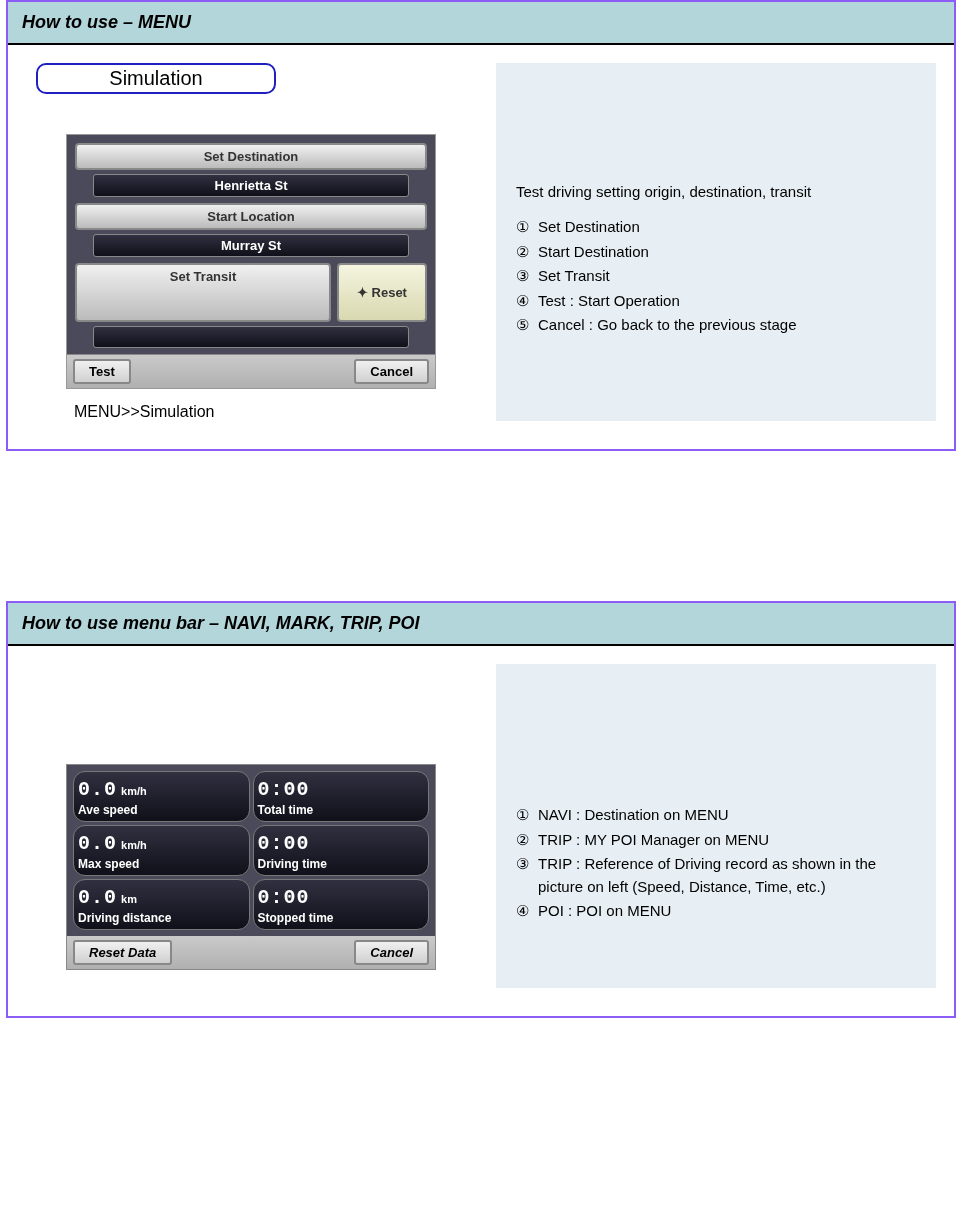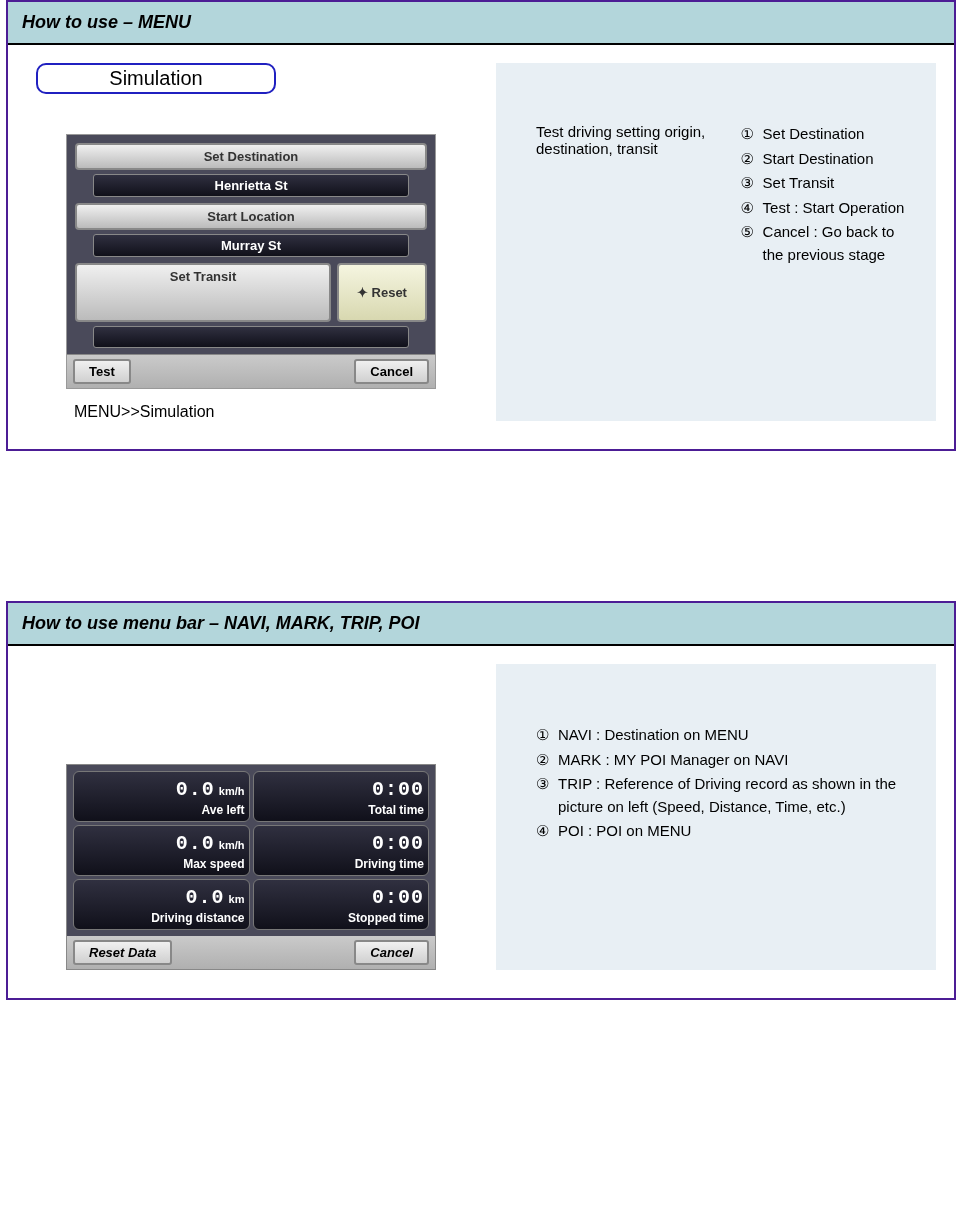--- a/index.html
+++ b/index.html
@@ -6,21 +6,21 @@
   body {
     margin: 0;
     padding: 0;
     background: #ffffff;
     font-family: Verdana, Tahoma, Arial, sans-serif;
     font-size: 15px;
     color: #000;
     width: 962px;
   }
   .section {
-    border: 2px solid #4c1d95;
+    border: 2px solid #8b5cf6;
     margin: 0 6px 150px 6px;
   }
   .section:last-of-type { margin-bottom: 40px; }
   .section-header {
     background: #b3d6db;
     border-bottom: 2px solid #000;
     padding: 10px 14px;
     font-weight: bold;
     font-style: italic;
     font-size: 18px;
@@ -34,22 +34,21 @@
     width: 440px;
     display: flex;
     flex-direction: column;
     align-items: flex-start;
   }
   .right-col {
     flex: 1;
     background: #e8eff4;
     padding: 60px 20px 63px 20px;
     display: flex;
-    flex-direction: row;
-    gap: 20px;
+    flex-direction: column;
   }
   .desc-line {
     margin-bottom: 16px;
   }
   .num-list {
     list-style: none;
     padding: 0;
     margin: 0;
   }
   .num-list li {
@@ -156,23 +155,23 @@
   .trip-grid {
     display: grid;
     grid-template-columns: 1fr 1fr;
     background: #4a4a5a;
     padding: 6px;
     gap: 3px;
   }
   .trip-cell {
     background: linear-gradient(#303040, #10101a);
     border: 1px solid #777;
-    border-radius: 6px;
+    border-radius: 12px;
     color: #fff;
-    text-align: right;
+    text-align: left;
     padding: 6px 4px 4px 4px;
   }
   .trip-cell .val {
     font-size: 20px;
     font-family: "Courier New", monospace;
     font-weight: bold;
     letter-spacing: 1px;
   }
   .trip-cell .unit {
     font-size: 11px;
@@ -251,21 +250,21 @@
 
 <div class="section">
   <div class="section-header">How to use menu bar – NAVI, MARK, TRIP, POI</div>
   <div class="section-body">
     <div class="left-col">
 
       <div class="trip-screen">
         <div class="trip-grid">
           <div class="trip-cell">
             <div><span class="val">0.0</span><span class="unit">km/h</span></div>
-            <div class="lbl">Ave left</div>
+            <div class="lbl">Ave speed</div>
           </div>
           <div class="trip-cell">
             <div><span class="val">0:00</span></div>
             <div class="lbl">Total time</div>
           </div>
           <div class="trip-cell">
             <div><span class="val">0.0</span><span class="unit">km/h</span></div>
             <div class="lbl">Max speed</div>
           </div>
           <div class="trip-cell">
@@ -291,21 +290,21 @@
 
     <div class="right-col">
       <div style="height:80px"></div>
       <ul class="num-list">
         <li>
             <span class="circled">①</span>
             <span>NAVI : Destination on MENU</span>
           </li>
         <li>
             <span class="circled">②</span>
-            <span>MARK : MY POI Manager on NAVI</span>
+            <span>TRIP : MY POI Manager on MENU</span>
           </li>
         <li>
             <span class="circled">③</span>
             <span>TRIP : Reference of Driving record as shown in the picture on left (Speed, Distance, Time, etc.)</span>
           </li>
         <li>
             <span class="circled">④</span>
             <span>POI : POI on MENU</span>
           </li>
       </ul>

